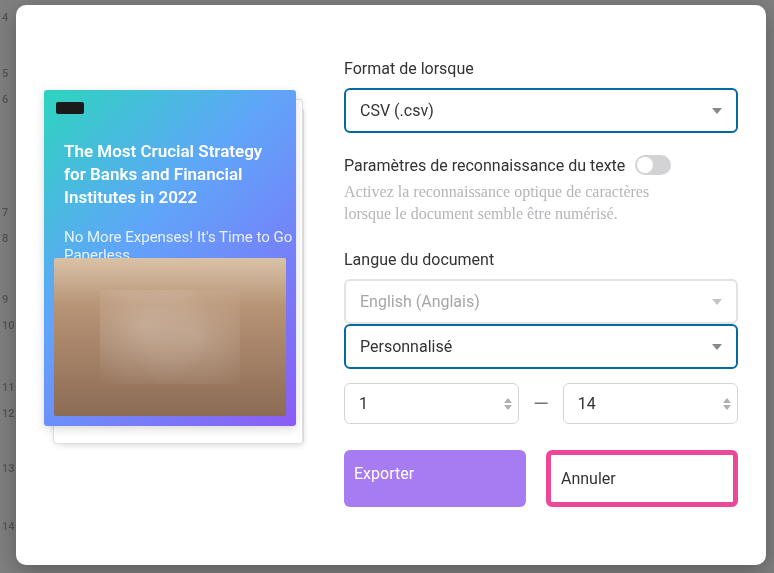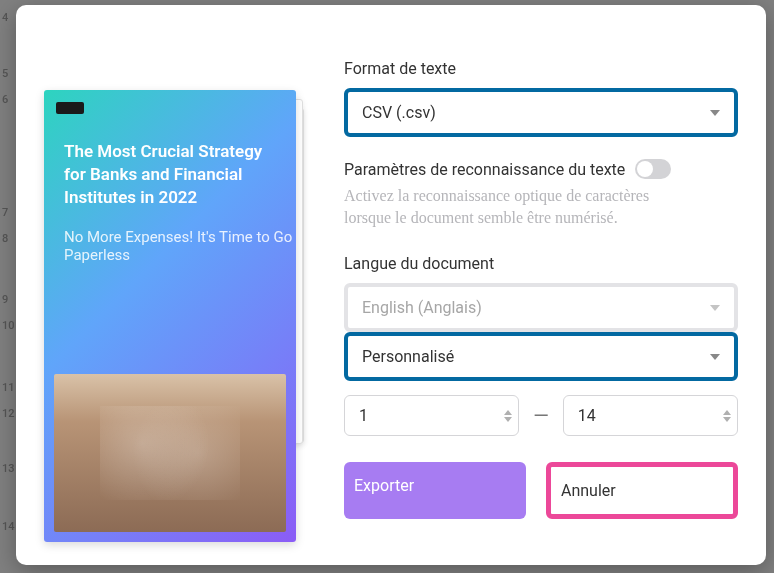--- a/index.html
+++ b/index.html
@@ -64,21 +64,21 @@
     border: 1px solid #e0e0e0;
     box-shadow: 0 2px 6px rgba(0,0,0,0.08);
     border-radius: 3px;
   }
   .sp3 { left: 18px; top: 18px; width: 242px; height: 335px; }
   .sp2 { left: 9px; top: 9px; width: 250px; height: 345px; }
   .cover {
     position: absolute;
     left: 0; top: 0;
     width: 252px;
-    height: 452px;
+    height: 336px;
     border-radius: 3px;
     overflow: hidden;
     box-shadow: 0 3px 10px rgba(0,0,0,0.15);
     background: linear-gradient(135deg, #2dd4bf 0%, #60a5fa 40%, #8b5cf6 100%);
   }
   .cover-logo {
     position: absolute;
     left: 12px; top: 12px;
     width: 28px; height: 12px;
     background: #1a1a1a;
@@ -125,21 +125,21 @@
   }
   .section-label {
     font-size: 16px;
     color: #333;
     margin-bottom: 10px;
   }
   .select {
     display: flex;
     align-items: center;
     justify-content: space-between;
-    border: 4px solid #0369a1;
+    border: 2px solid #0369a1;
     border-radius: 6px;
     padding: 11px 14px;
     font-size: 16px;
     color: #333;
     background: #fff;
     cursor: pointer;
   }
   .select.disabled {
     color: #a6a6a6;
     border-color: #e3e3e6;
@@ -271,21 +271,21 @@
         <span>for Banks and Financial</span><br>
         <span>Institutes in 2022</span>
       </div>
       <div class="cover-sub">No More Expenses! It's Time to Go Paperless</div>
       <div class="cover-photo"></div>
     </div>
   </div>
 
   <div class="form">
 
-    <div class="section-label">Format de texte</div>
+    <div class="section-label">Format de lorsque</div>
     <div class="select">
       <span>CSV (.csv)</span>
       <span class="chev"></span>
     </div>
 
     <div class="recog-row">
       <div class="recog-label">Paramètres de reconnaissance du texte</div>
       <div class="toggle"></div>
     </div>
     <div class="recog-desc">Activez la reconnaissance optique de caractères lorsque le document semble être numérisé.</div>

